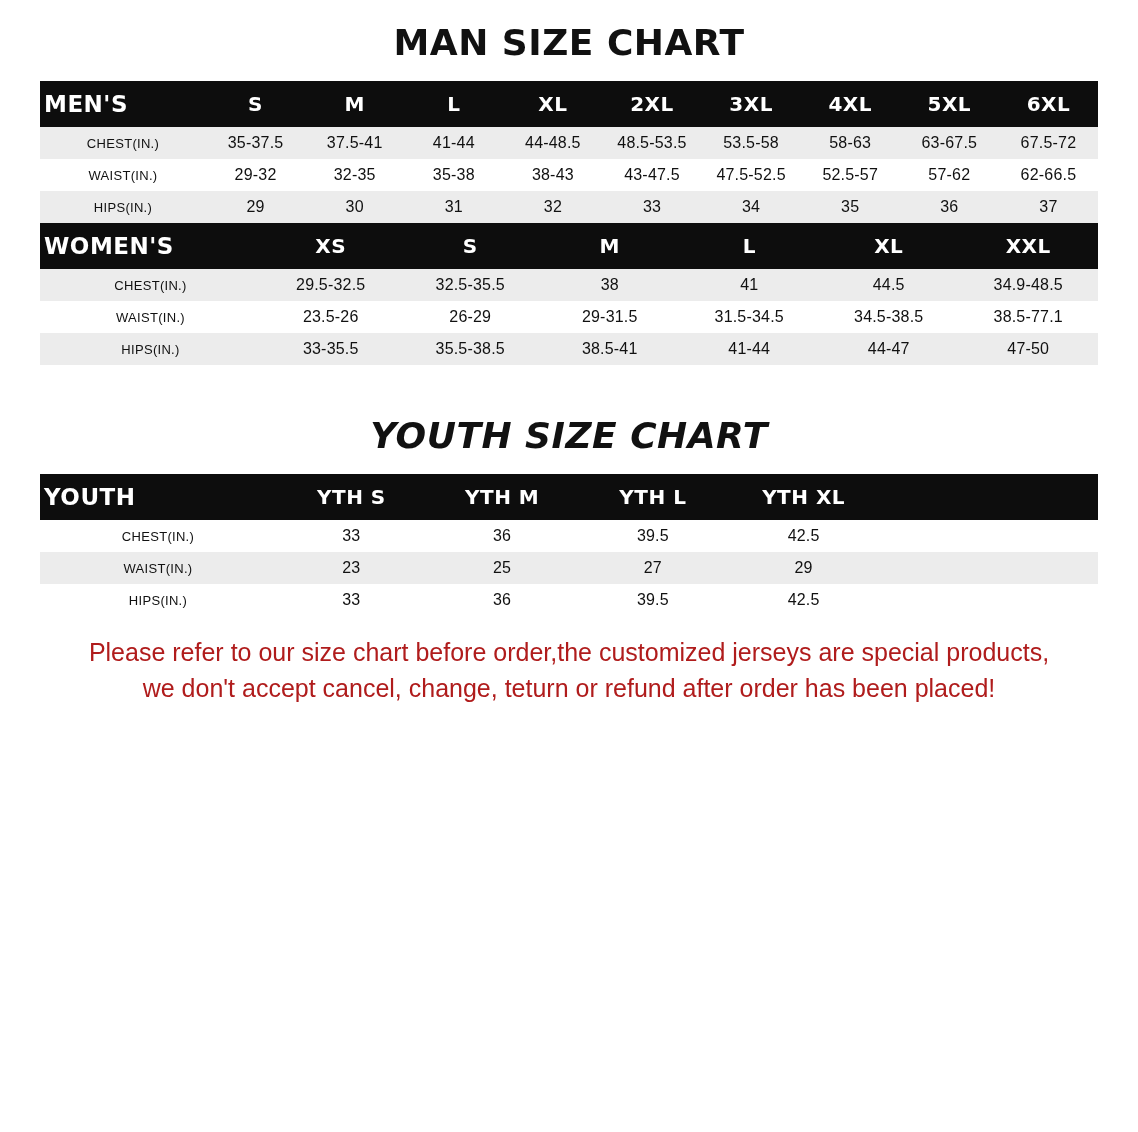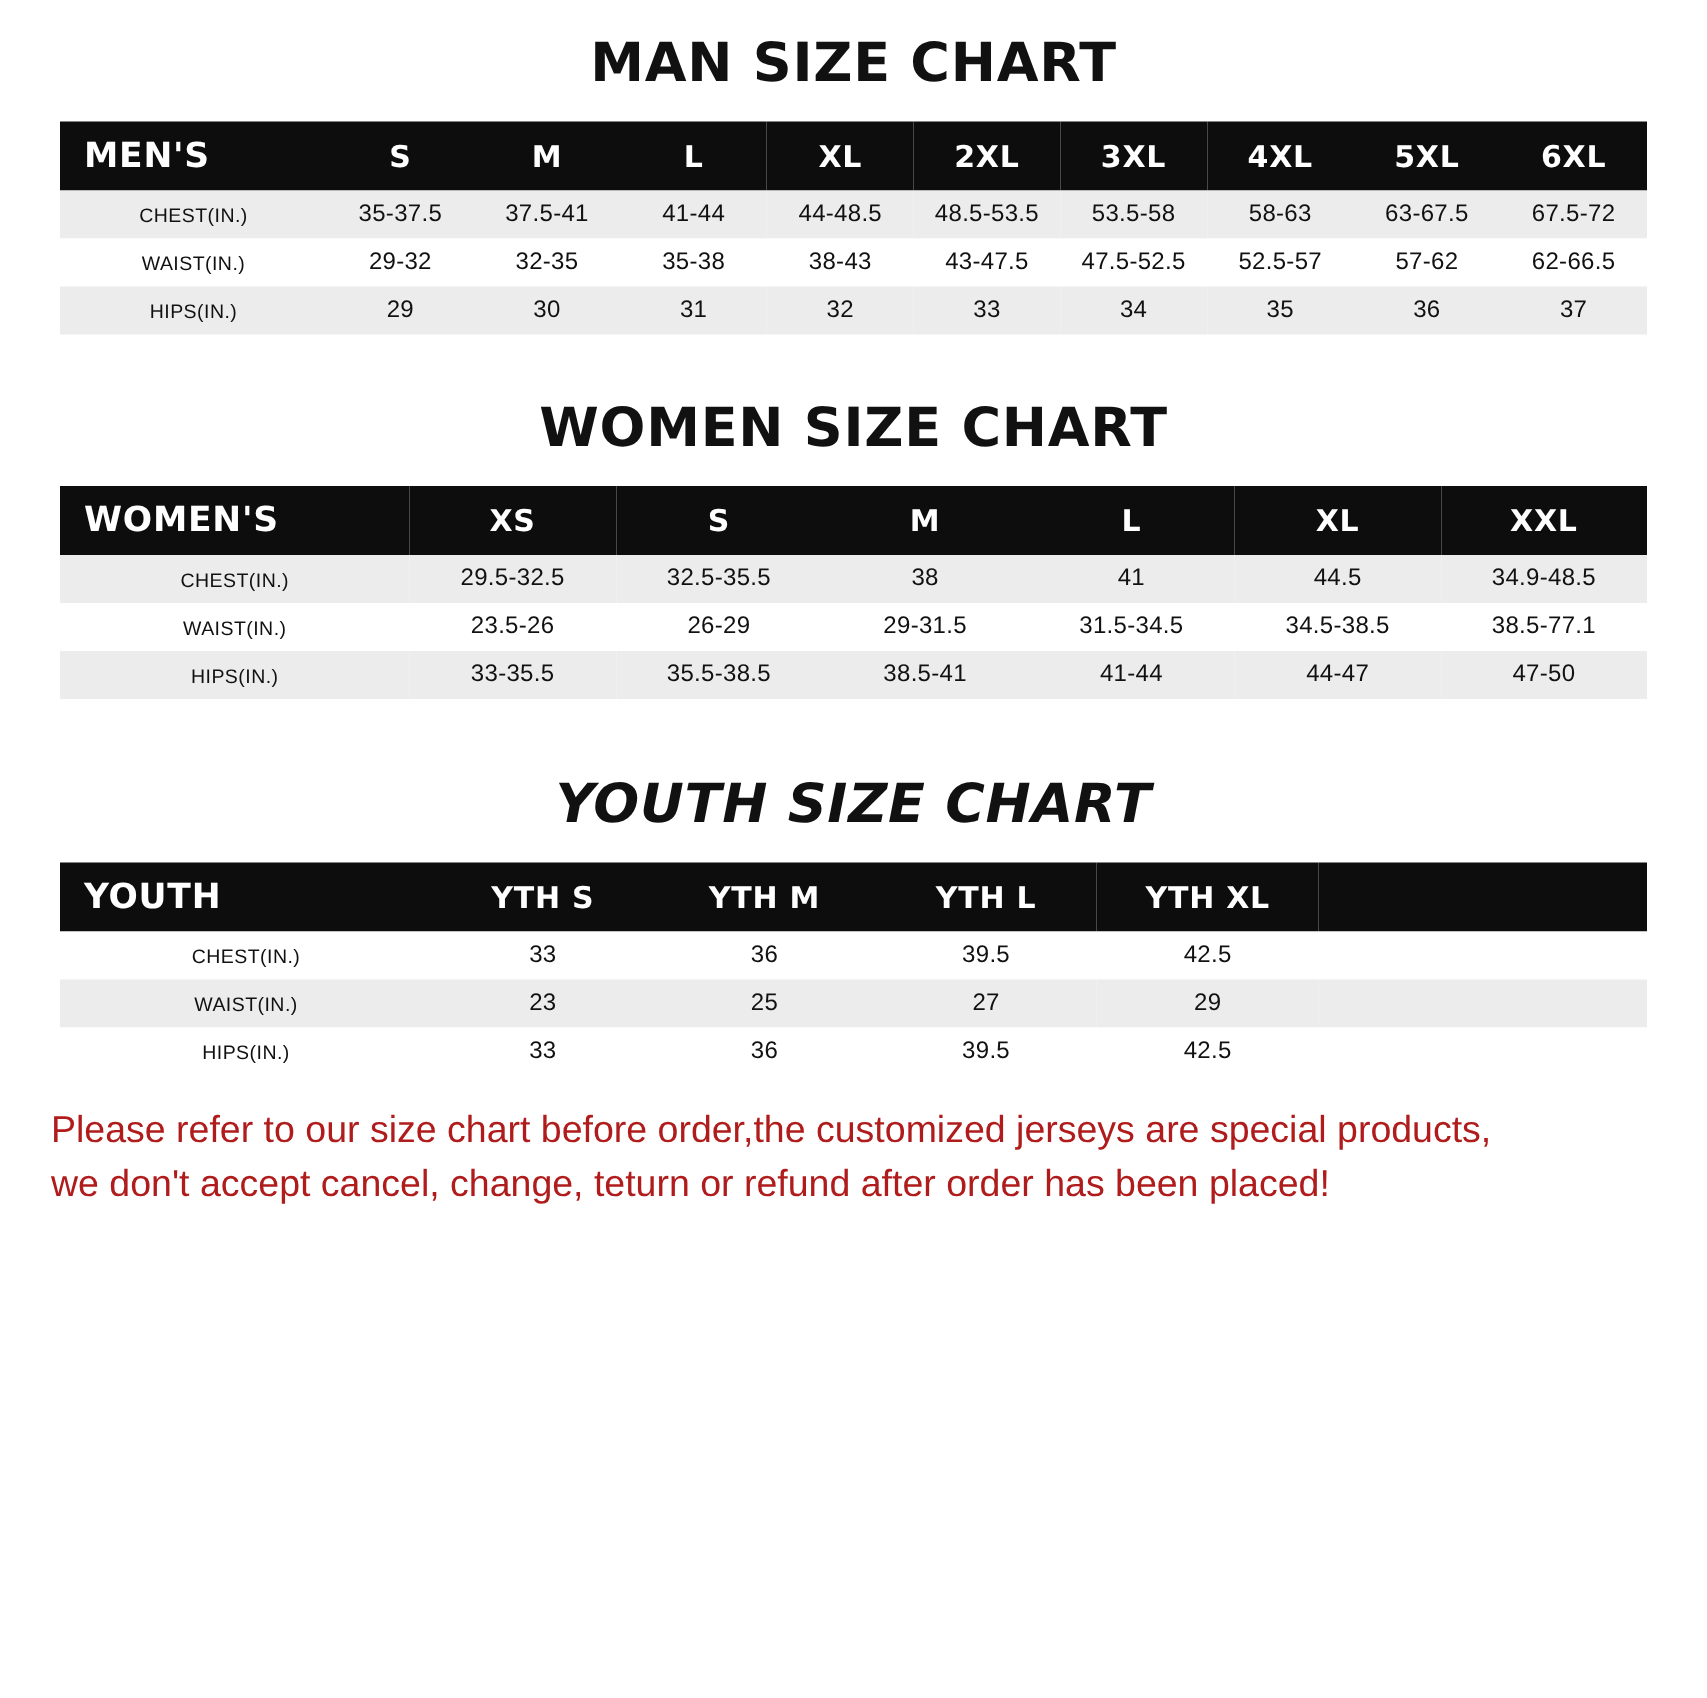--- a/index.html
+++ b/index.html
@@ -70,21 +70,21 @@
   table.size-table thead th {
     color: #ffffff;
     font-family: "DejaVu Sans", sans-serif;
     font-weight: bold;
     font-size: 20px;
     padding: 10px 2px;
     letter-spacing: 0.5px;
   }
   table.size-table thead th.row-head {
     text-align: left;
-    padding-left: 16px;
+    padding-left: 4px;
     font-size: 23px;
   }
   
   table.size-table tbody td {
     font-size: 16px;
     padding: 7px 2px;
     letter-spacing: 0.2px;
   }
   table.size-table tbody td.row-label {
     text-align: center;
@@ -109,21 +109,21 @@
   .youth-table thead th.row-head { font-size: 24px; }
   .youth-table tbody td { font-size: 17px; padding: 12px 2px; }
 
   
   .note {
     margin: 18px 34px 0 34px;
     color: #b01c1c;
     font-family: "Liberation Sans", sans-serif;
     font-size: 25px;
     line-height: 1.45;
-    text-align: left;
+    text-align: center;
   }
   .note div { white-space: nowrap; }
 </style>
 </head>
 <body>
 
 <div class="page">
 
 
   <div class="section-title title-man">MAN SIZE CHART</div>
@@ -177,21 +177,20 @@
           <td>33</td>
           <td>34</td>
           <td>35</td>
           <td>36</td>
           <td>37</td>
         </tr>
       </tbody>
     </table>
   </div>
 
-  <div class="section-title title-women">WOMEN SIZE CHART</div>
   <div class="table-wrap">
     <table class="size-table women-table">
       <thead>
         <tr>
           <th class="row-head" style="width:215px">WOMEN'S</th>
           <th>XS</th>
           <th>S</th>
           <th>M</th>
           <th>L</th>
           <th>XL</th>

